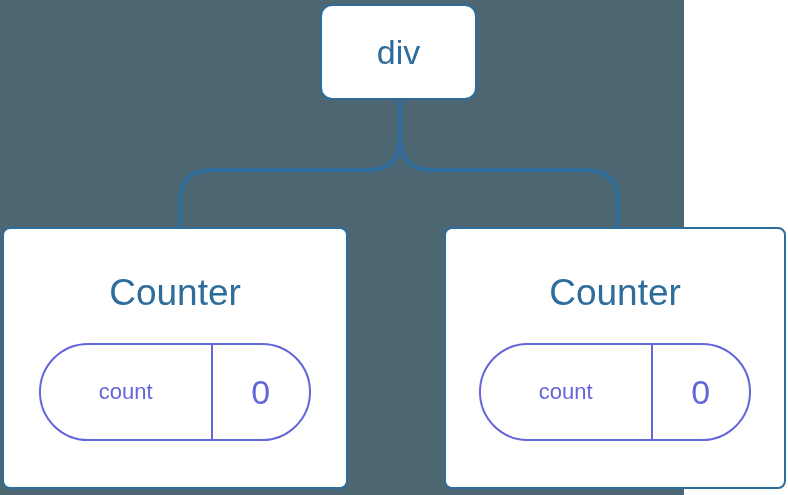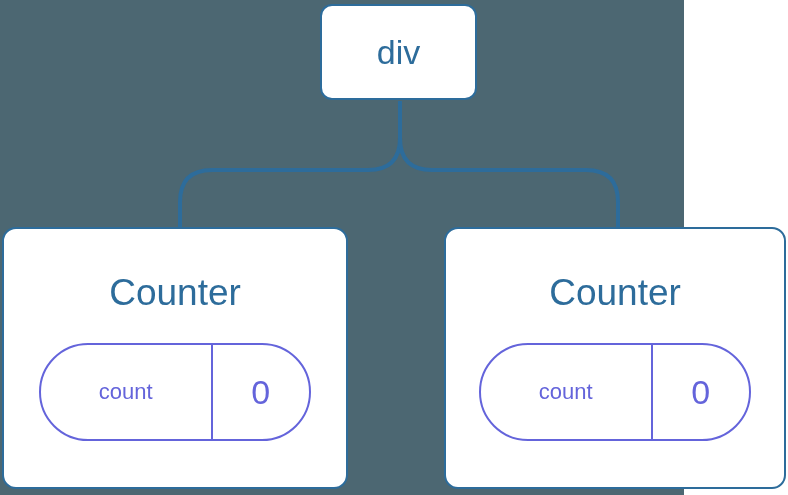--- a/index.html
+++ b/index.html
@@ -42,21 +42,21 @@
     color: var(--blue);
     font-size: 34px;
     font-weight: 500;
   }
   .card {
     position: absolute;
     top: 227px;
     height: 262px;
     background: var(--card);
     border: 2px solid var(--blue);
-    border-radius: 14px;
+    border-radius: 8px;
     display: flex;
     flex-direction: column;
     align-items: center;
     padding-top: 42px;
   }
   .card-left  { left: 2px;   width: 346px; }
   .card-right { left: 444px; width: 342px; }
   .card-title {
     color: var(--blue);
     font-size: 37px;

